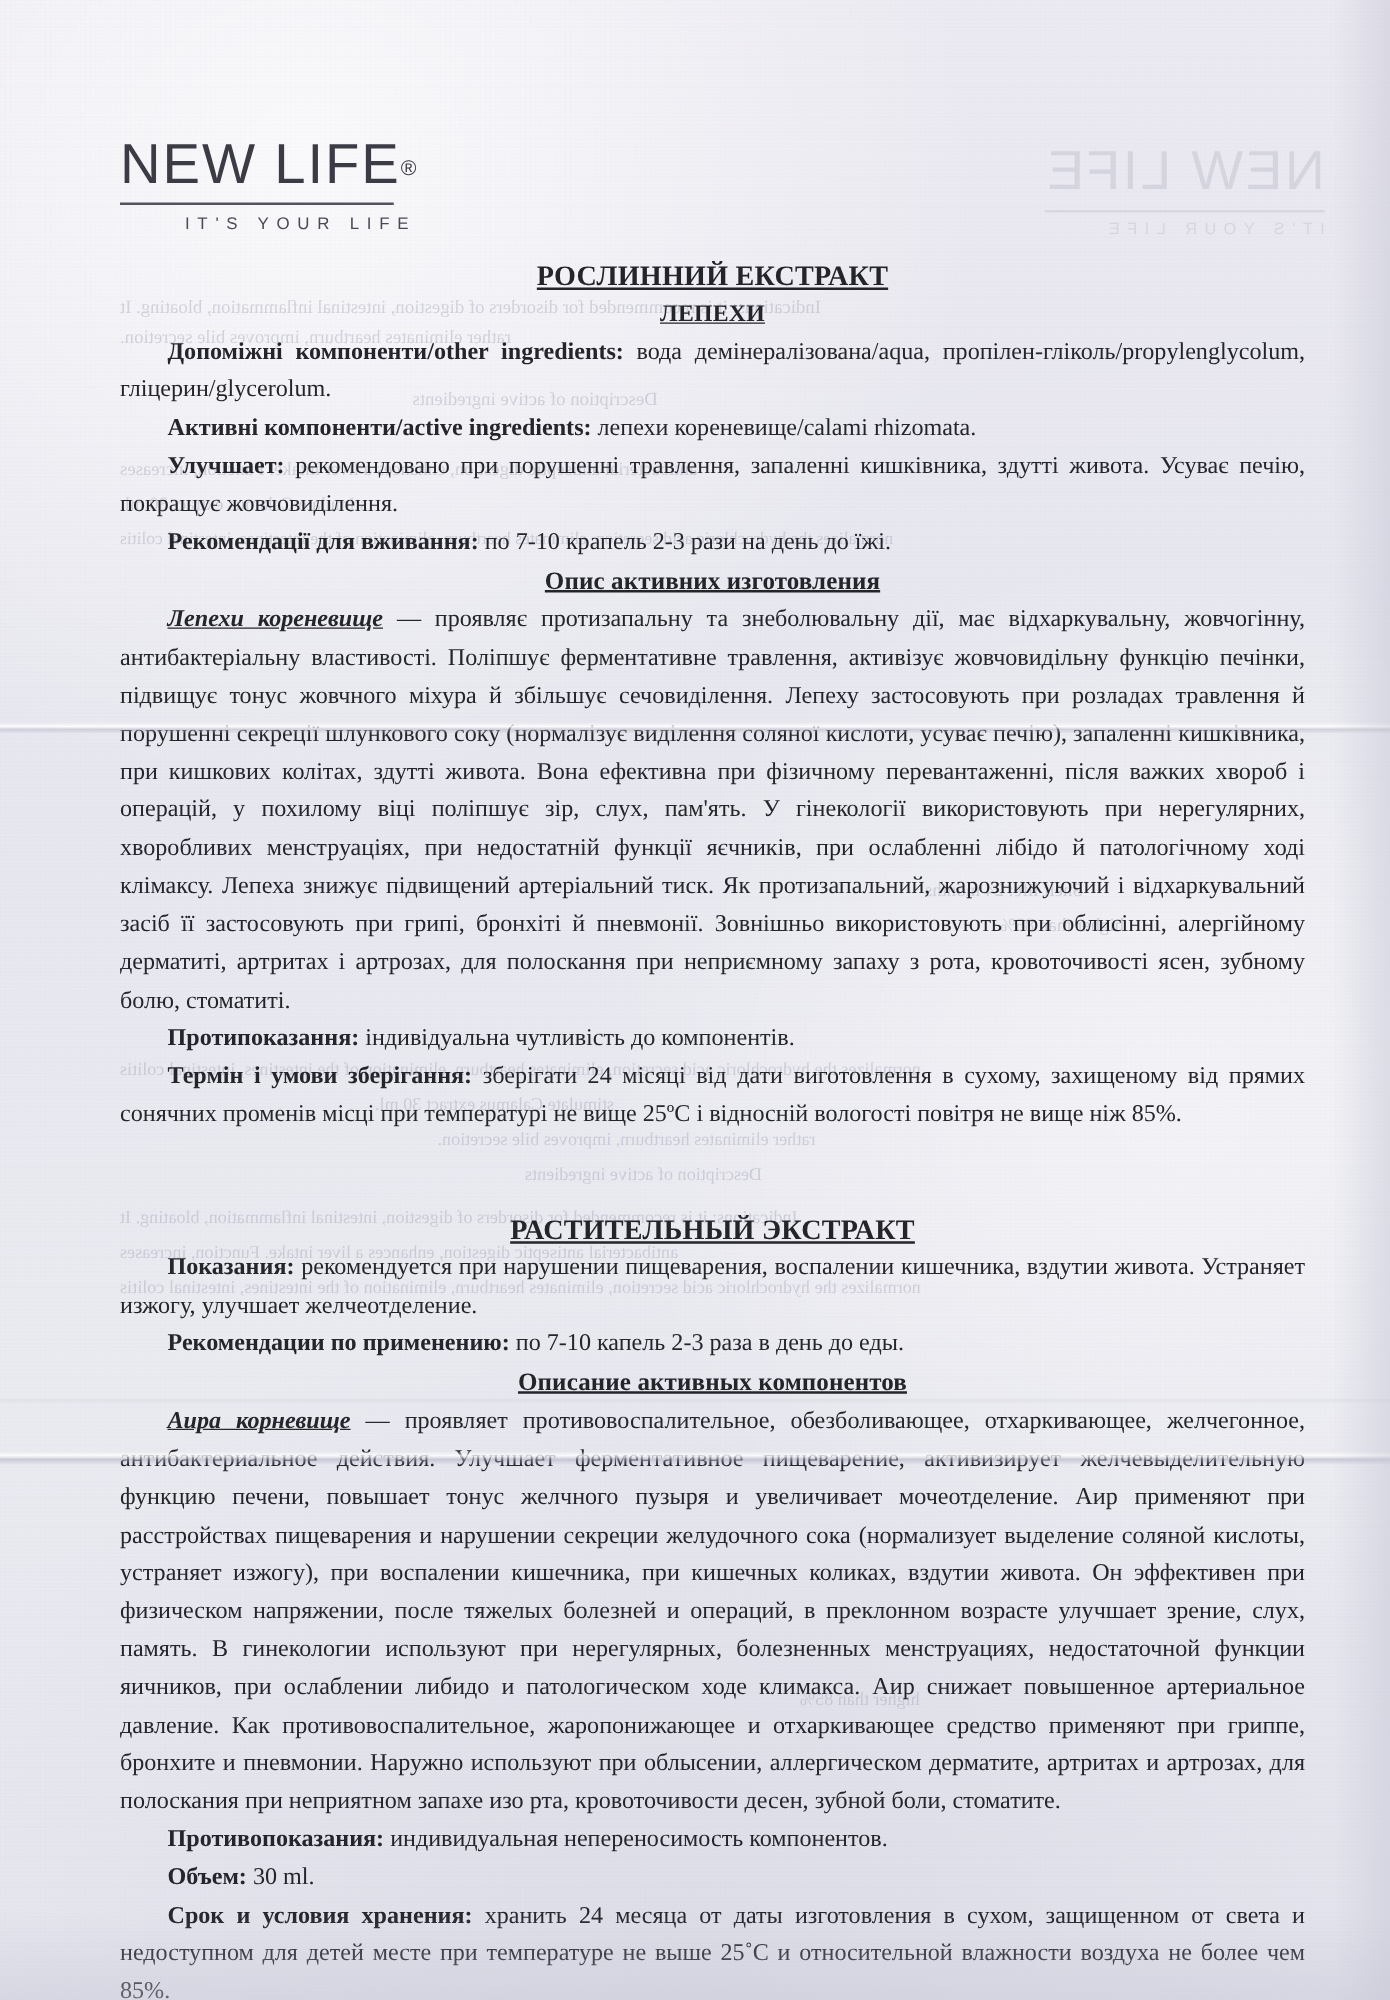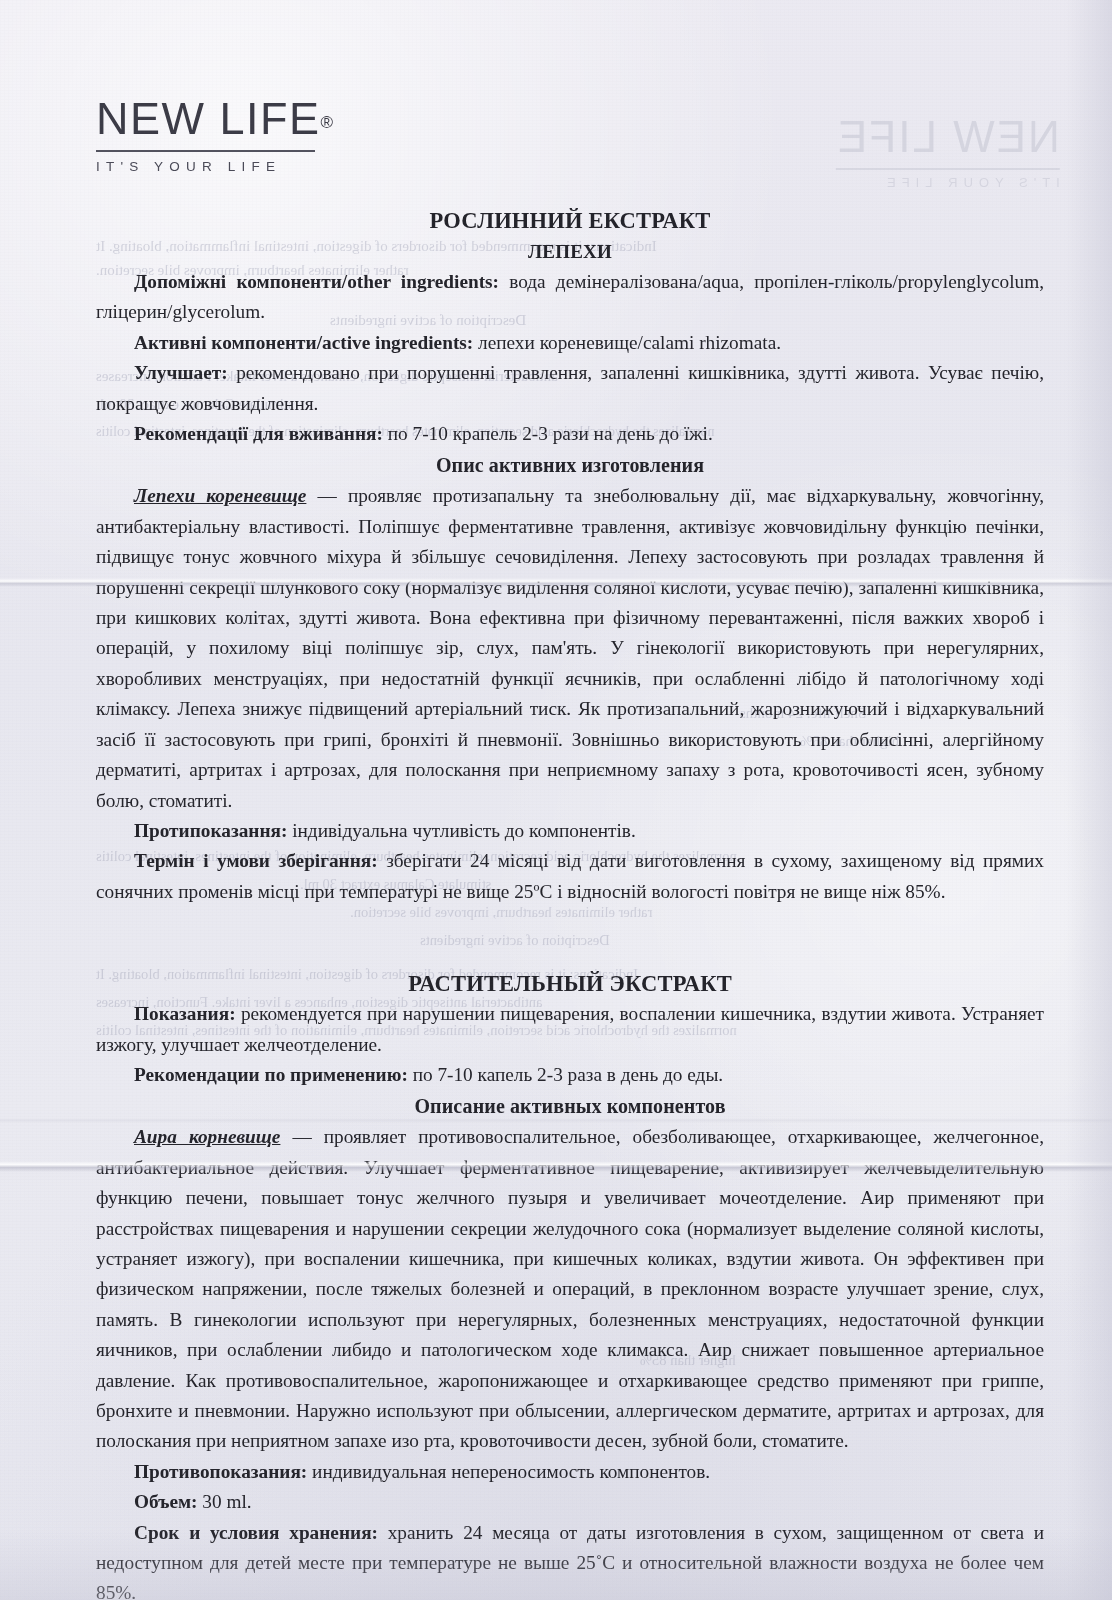--- a/index.html
+++ b/index.html
@@ -98,21 +98,21 @@
 
   
   .content {
     position: absolute;
     left: 96px;
     top: 0;
     width: 948px;
   }
 
   
-  .logo { position: absolute; left: 0; top: 96px; }
+  .logo { position: absolute; left: 0; top: 108px; text-align: right; }
   .logo-word {
     font-family: "Liberation Sans", sans-serif;
     font-size: 45px;
     letter-spacing: 1.5px;
     color: #3b3b46;
     font-weight: 400;
     line-height: 1;
     position: relative;
     display: inline-block;
   }
@@ -135,20 +135,21 @@
   .doc { position: absolute; left: 0; top: 206px; width: 948px; }
 
   h1.product-title,
   h2.product-name,
   h3.section-heading {
     margin: 0;
     text-align: center;
     font-weight: bold;
     color: #23232a;
     font-family: "Liberation Serif", serif;
+    text-decoration: underline;
   }
   h1.product-title { font-size: 22.5px; line-height: 30px; letter-spacing: .2px; }
   h2.product-name  { font-size: 19px; line-height: 31px; letter-spacing: .2px; }
   h3.section-heading {
     font-size: 20px; line-height: 32px; letter-spacing: .1px;
   }
 
   p.para {
     margin: 0;
     font-size: 19.3px;

